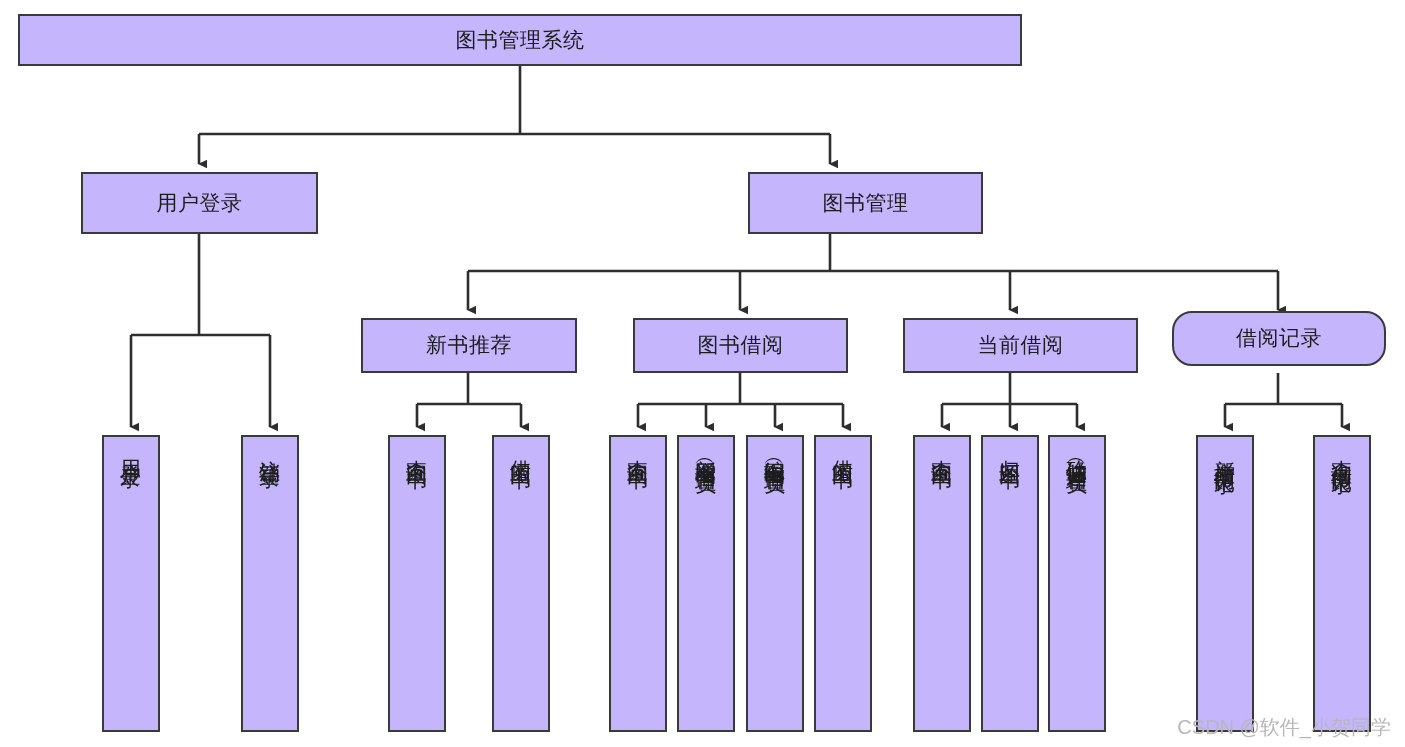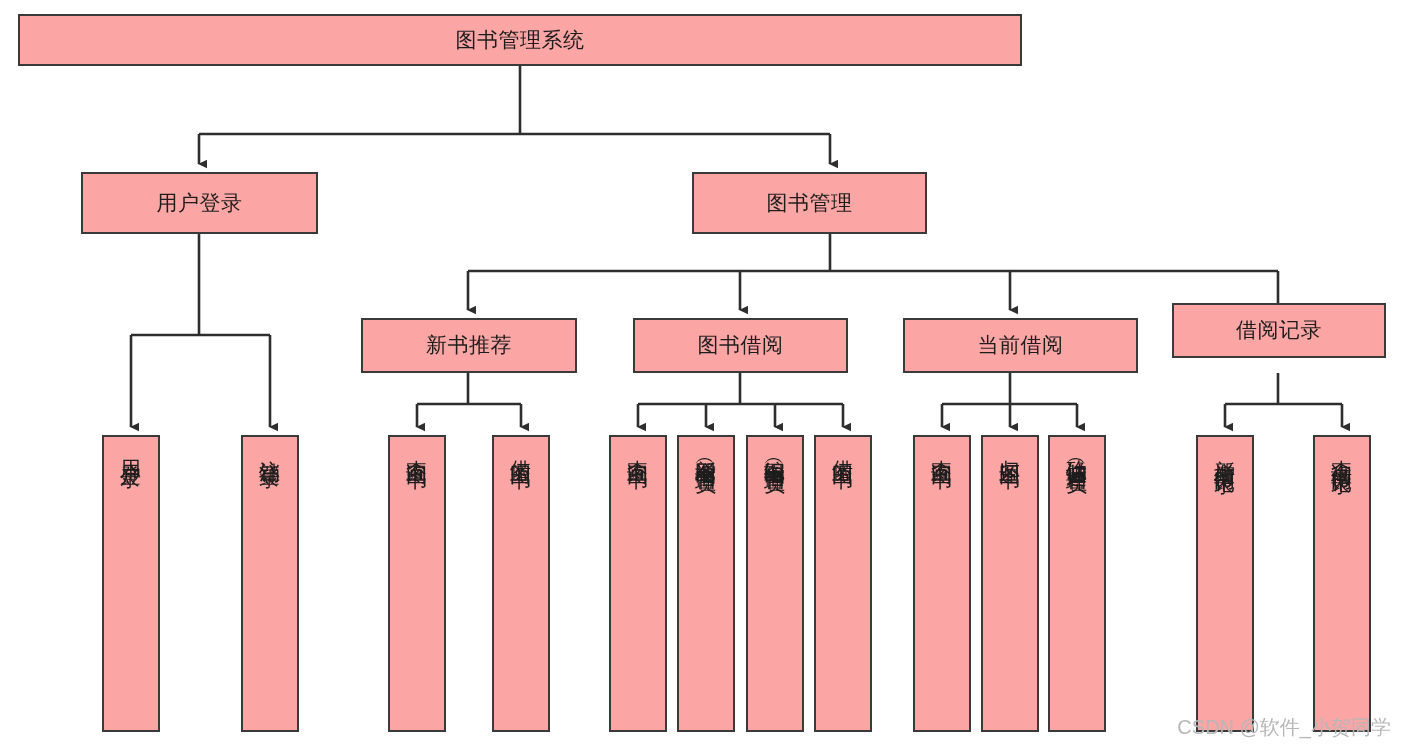--- a/index.html
+++ b/index.html
@@ -20,21 +20,21 @@
   #wires {
     position: absolute;
     left: 0;
     top: 0;
     width: 1405px;
     height: 747px;
   }
   .node {
     position: absolute;
     box-sizing: border-box;
-    background: #fca5a5;
+    background: #c4b5fd;
     border: 2px solid #3a3a3a;
     display: flex;
     align-items: center;
     justify-content: center;
   }
   .node .label {
     color: #1d1d1d;
     text-align: center;
     line-height: 1.18;
     letter-spacing: 0.5px;
@@ -124,34 +124,34 @@
     </g>
   </svg>
 
   <div class="node horiz" style="left:18px; top:14px; width:1004px; height:52px;">
     <span class="label">图书管理系统</span>
   </div>
 
   <div class="node horiz" style="left:81px; top:172px; width:237px; height:62px;">
     <span class="label">用户登录</span>
   </div>
-  <div class="node horiz" style="left:692px; top:172px; width:235px; height:62px;">
+  <div class="node horiz" style="left:748px; top:172px; width:235px; height:62px;">
     <span class="label">图书管理</span>
   </div>
 
   <div class="node horiz" style="left:633px; top:318px; width:215px; height:55px;">
     <span class="label">图书借阅</span>
   </div>
   <div class="node horiz" style="left:361px; top:318px; width:216px; height:55px;">
     <span class="label">新书推荐</span>
   </div>
   <div class="node horiz" style="left:903px; top:318px; width:235px; height:55px;">
     <span class="label">当前借阅</span>
   </div>
-  <div class="node horiz" style="left:1172px; top:303px; width:214px; height:55px;">
+  <div class="node horiz" style="left:1172px; top:311px; width:214px; height:55px;border-radius:20px;">
     <span class="label">借阅记录</span>
   </div>
 
   <div class="node vert" style="left:102px; top:435px; width:58px; height:297px;">
     <span class="label">用户登录</span>
   </div>
   <div class="node vert" style="left:241px; top:435px; width:58px; height:297px;">
     <span class="label">注销登录</span>
   </div>
 

